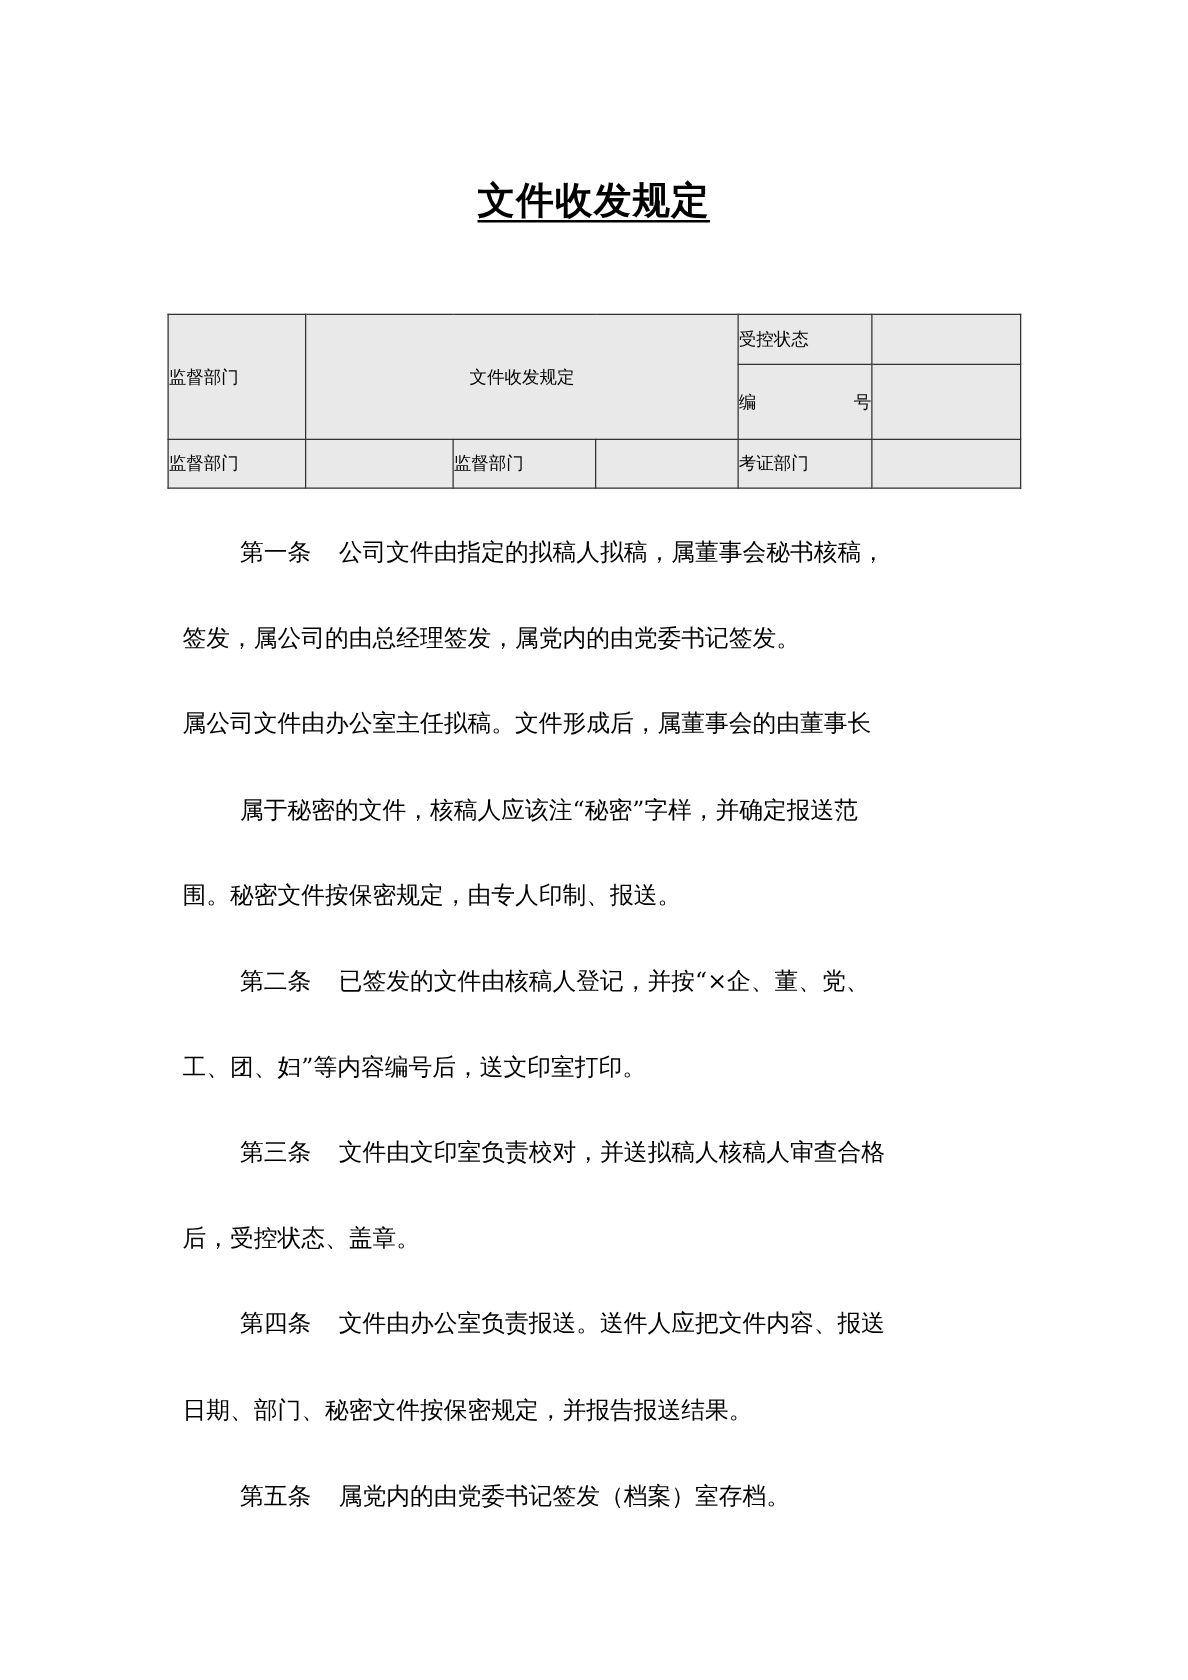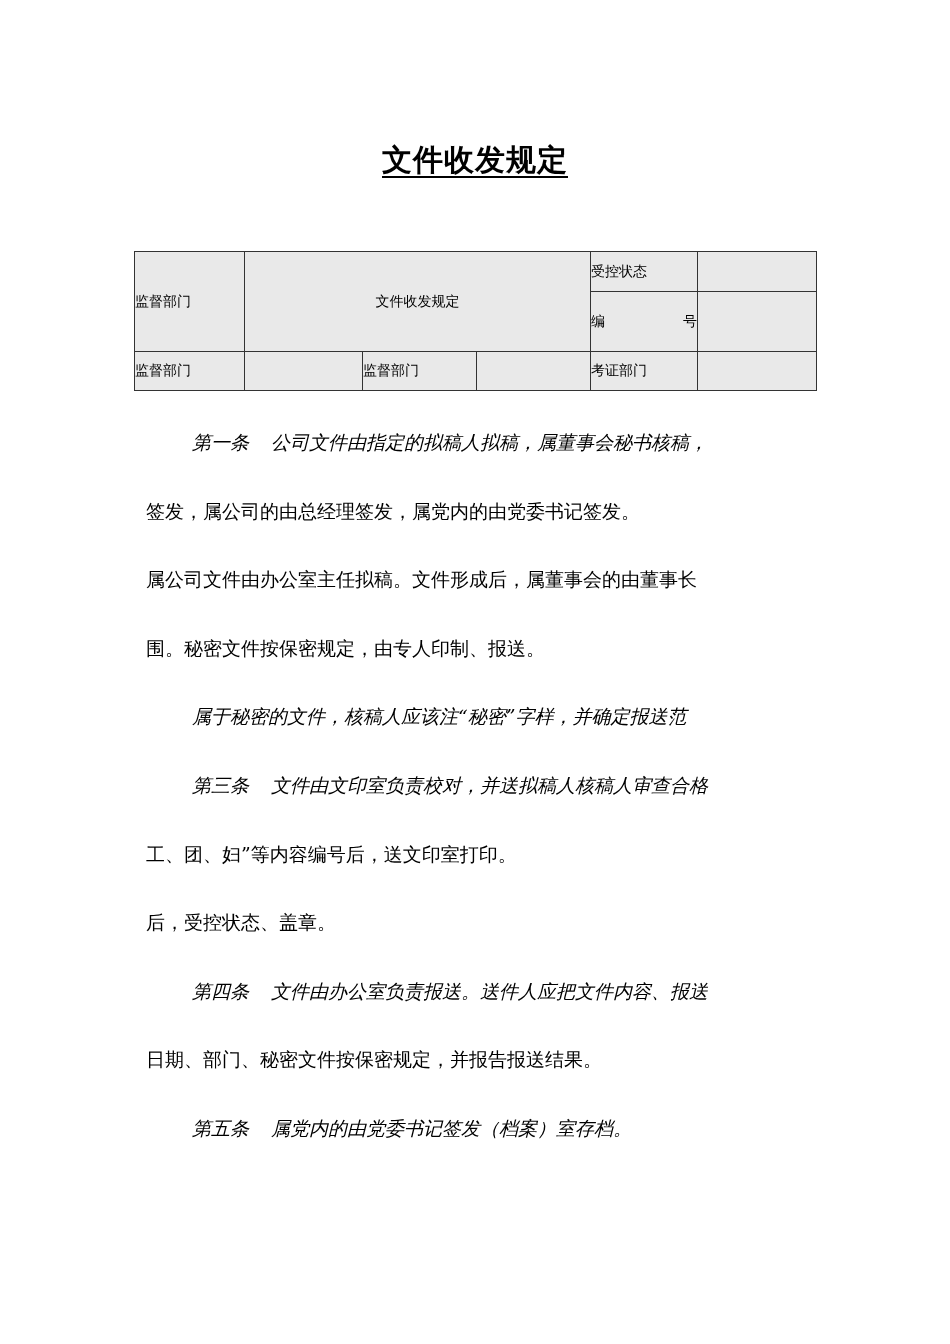--- a/index.html
+++ b/index.html
@@ -9,21 +9,21 @@
            font-size: 30px; font-weight: bold; letter-spacing: 1px; }
   .title span { text-decoration: underline; text-underline-offset: 6px; text-decoration-thickness: 2px; }
   table.meta { position: absolute; left: 134px; top: 251px; width: 682px; height: 139px;
                border-collapse: collapse; background: #e9e9e9; table-layout: fixed; }
   table.meta td { border: 1.5px solid #333; font-size: 14px; font-weight: normal; padding: 0 0;
                   vertical-align: middle; white-space: nowrap; }
   td.center { text-align: center; }
   td.spread { text-align: justify; text-align-last: justify; }
   .body { position: absolute; left: 146px; width: 660px; top: 420px; font-size: 19px; }
   .line { height: 68.6px; line-height: 44px; white-space: nowrap; }
-  .indent { padding-left: 46px; font-style: italic; }
+  .indent { padding-left: 46px; }
   .gap { display: inline-block; width: 22px; }
 </style>
 </head>
 <body>
 
 <div class="title"><span>文件收发规定</span></div>
 
 <table class="meta">
   <colgroup>
     <col style="width:110px">
@@ -52,21 +52,22 @@
     <td>考证部门</td>
     <td></td>
   </tr>
 </tbody>
   </table>
 
 <div class="body">
   <div class="line indent"><span>第一条</span><span class="gap"></span><span>公司文件由指定的拟稿人拟稿，属董事会秘书核稿，</span></div>
   <div class="line">签发，属公司的由总经理签发，属党内的由党委书记签发。</div>
   <div class="line">属公司文件由办公室主任拟稿。文件形成后，属董事会的由董事长</div>
+  <div class="line indent">属于秘密的文件，核稿人应该注“秘密”字样，并确定报送范</div>
   <div class="line">围。秘密文件按保密规定，由专人印制、报送。</div>
-  <div class="line indent">属于秘密的文件，核稿人应该注“秘密”字样，并确定报送范</div>
+  <div class="line indent"><span>第二条</span><span class="gap"></span><span>已签发的文件由核稿人登记，并按“×企、董、党、</span></div>
+  <div class="line">工、团、妇”等内容编号后，送文印室打印。</div>
   <div class="line indent"><span>第三条</span><span class="gap"></span><span>文件由文印室负责校对，并送拟稿人核稿人审查合格</span></div>
-  <div class="line">工、团、妇”等内容编号后，送文印室打印。</div>
   <div class="line">后，受控状态、盖章。</div>
   <div class="line indent"><span>第四条</span><span class="gap"></span><span>文件由办公室负责报送。送件人应把文件内容、报送</span></div>
   <div class="line">日期、部门、秘密文件按保密规定，并报告报送结果。</div>
   <div class="line indent"><span>第五条</span><span class="gap"></span><span>属党内的由党委书记签发（档案）室存档。</span></div>
 </div>
 
 </body></html>

